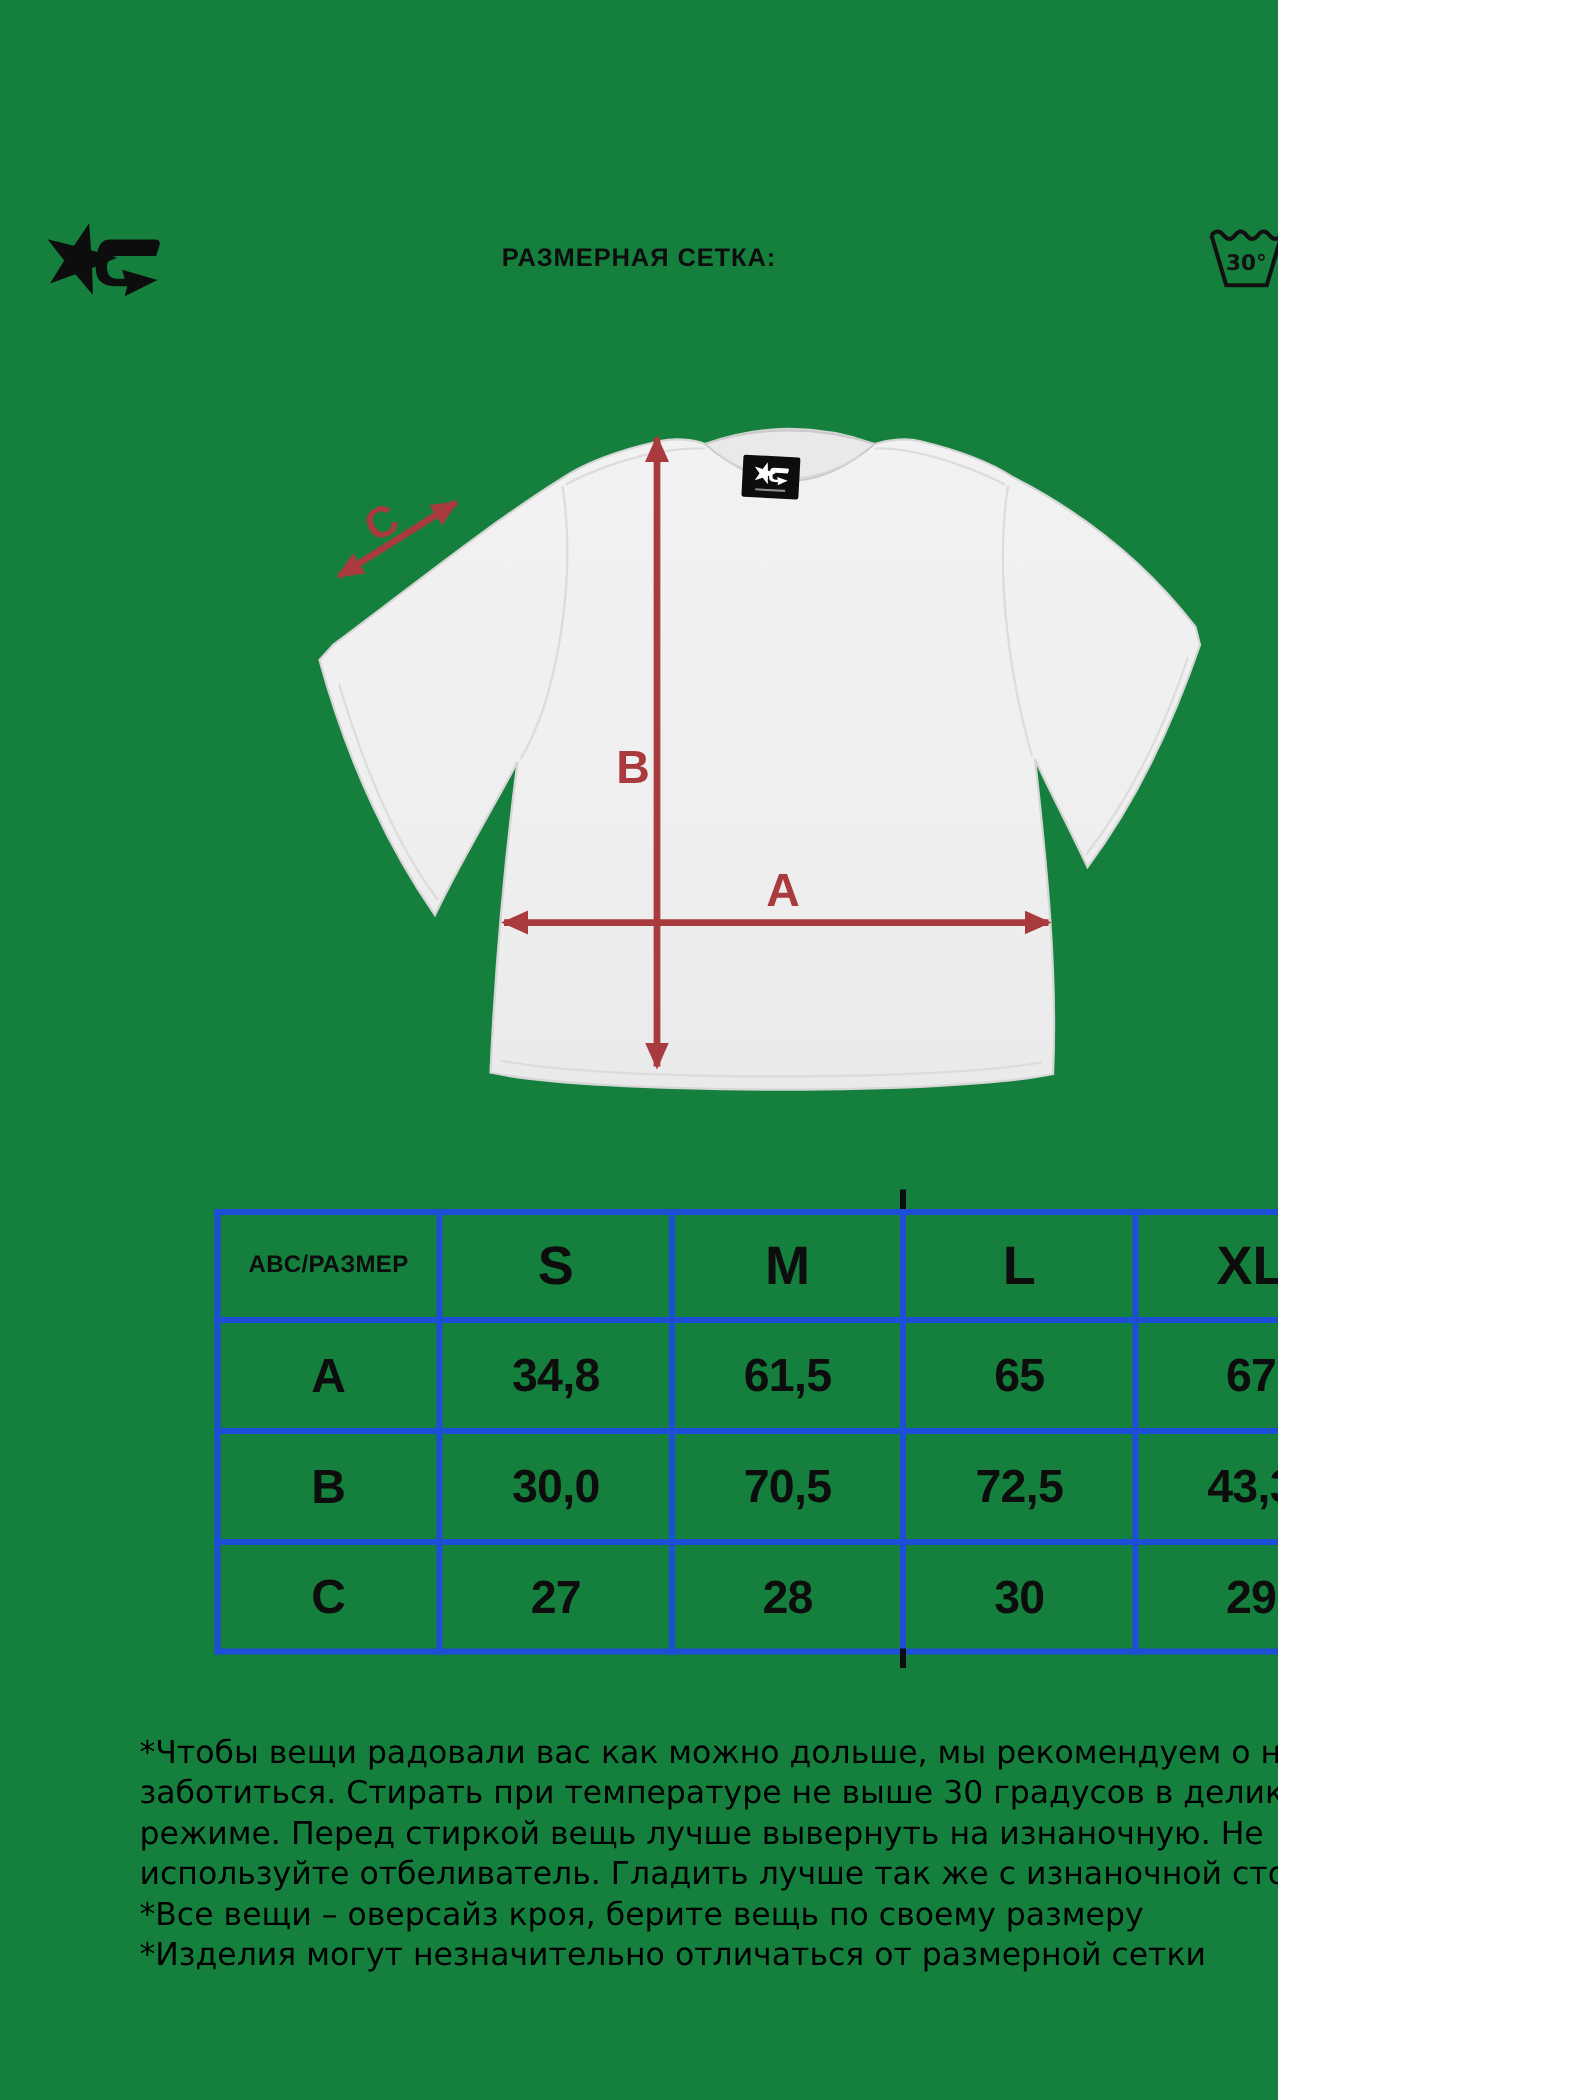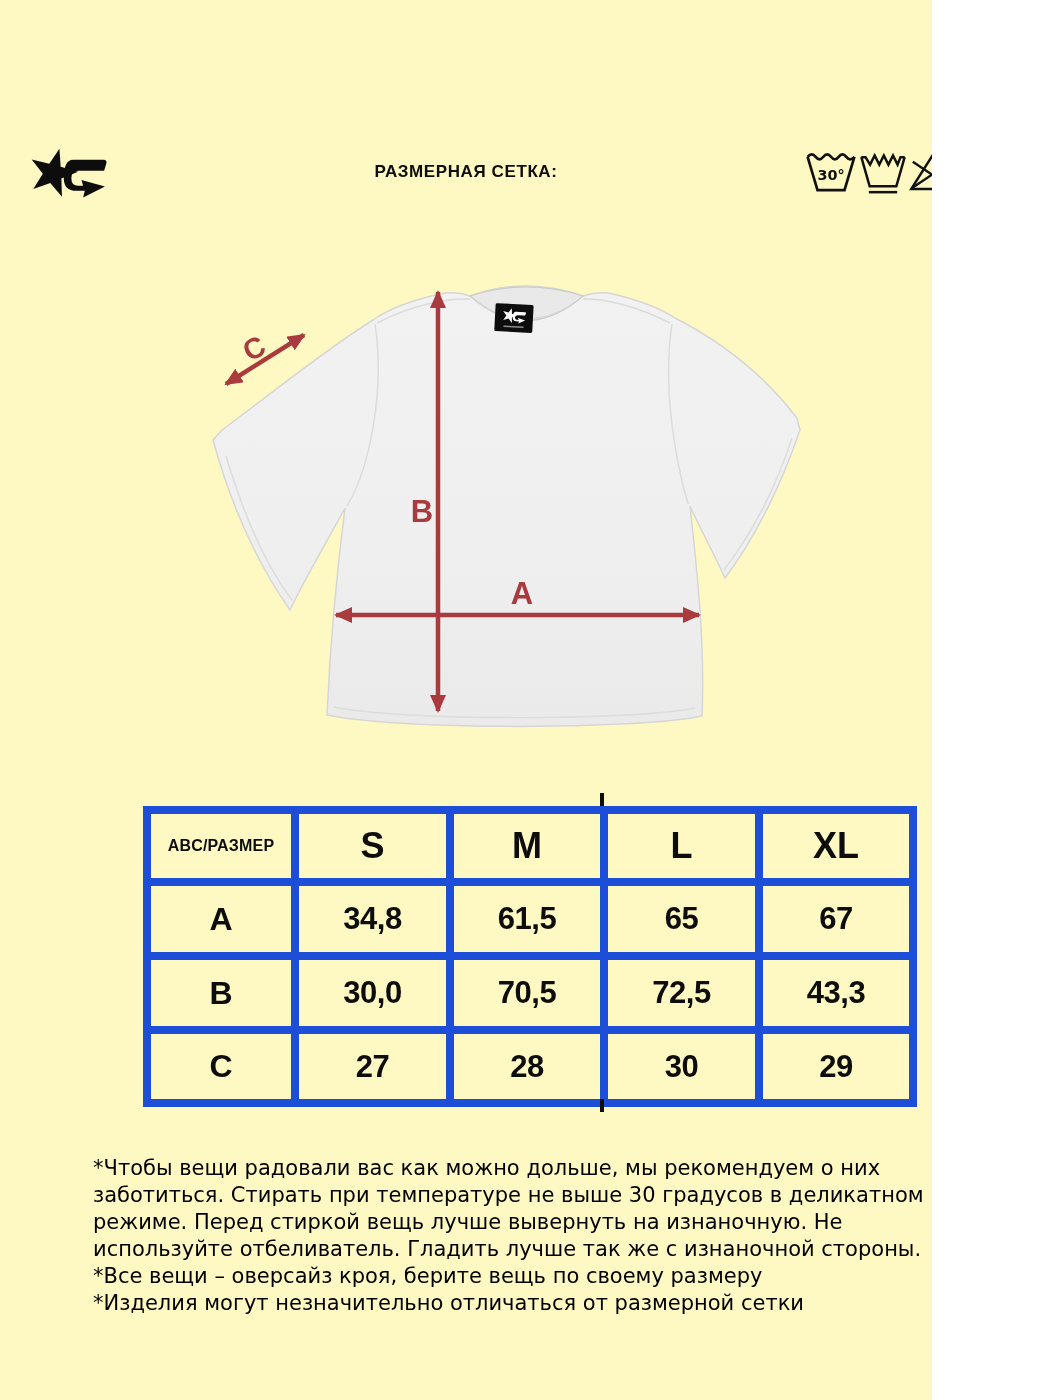--- a/index.html
+++ b/index.html
@@ -1,36 +1,36 @@
 <!DOCTYPE html>
 <html><head>
 <meta charset="utf-8">
 <style>
   html,body{margin:0;padding:0;background:#ffffff;}
   .canvas{
-    position:relative;width:932px;height:1400px;background:#fef9c3;overflow:hidden;
+    position:relative;width:852px;height:1400px;background:#15803d;overflow:hidden;
     font-family:"Liberation Sans",sans-serif;color:#0d0d0d;
   }
   
   .brand-logo{position:absolute;left:26px;top:142px;width:84px;height:64px;}
   .page-title{
     position:absolute;left:0;top:162px;width:100%;text-align:center;
     font-size:17px;font-weight:700;letter-spacing:.6px;
   }
   .care-row{position:absolute;left:804px;top:147px;display:flex;gap:0;align-items:flex-start;}
   .care-row svg{display:block;}
   
   .shirt-wrap{position:absolute;left:200px;top:278px;width:630px;height:470px;}
   
   .size-table-wrap{position:absolute;left:143px;top:806px;width:766px;height:293px;}
   table.size-table{
     border-collapse:collapse;table-layout:fixed;width:766px;height:293px;
   }
   table.size-table th,table.size-table td{
-    border:8px solid #1d4ed8;text-align:center;vertical-align:middle;
+    border:4px solid #1d4ed8;text-align:center;vertical-align:middle;
     font-weight:700;padding:0;
   }
   th.corner-cell{font-size:16px;letter-spacing:.2px;}
   th.size-head{font-size:36px;}
   td.row-label{font-size:32px;}
   td.value-cell{font-size:31px;letter-spacing:-.5px;}
   .tick{position:absolute;width:4px;height:13px;background:#0d0d0d;left:457px;}
   .tick-top{top:-13px;}
   .tick-bottom{top:293px;}
   

